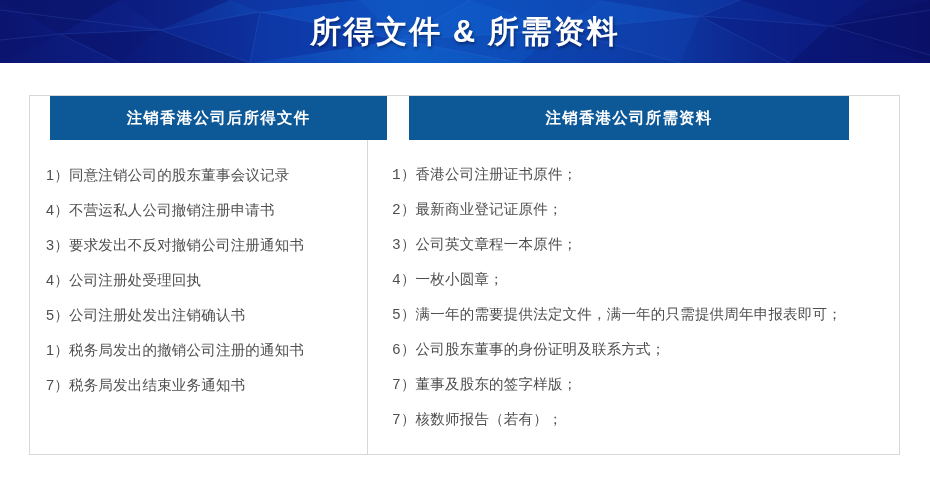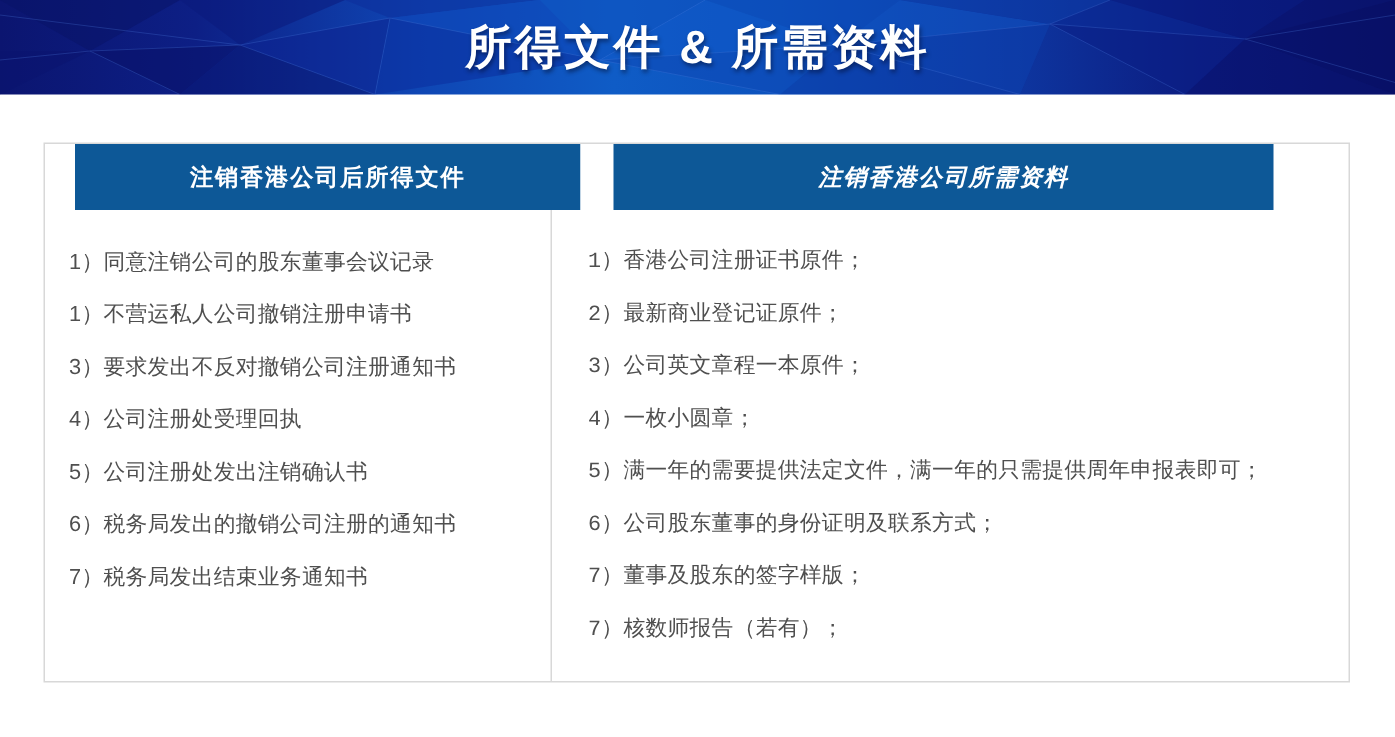--- a/index.html
+++ b/index.html
@@ -84,21 +84,21 @@
     display: flex;
     align-items: center;
     justify-content: center;
     box-sizing: border-box;
     height: 44px;
     white-space: nowrap;
     margin-left: 20px;
   }
   .th-left  { width: 337px; }
   .th-gap   { width: 2px; background: #ffffff; }
-  .th-right { width: 440px; font-style: italic; }
+  .th-right { width: 440px; }
 
   .table-body {
     display: flex;
     height: 314px;
     box-sizing: border-box;
   }
   .col {
     box-sizing: border-box;
     padding-top: 18px;
   }
@@ -165,25 +165,25 @@
   <div class="table-head">
     <div class="th th-left">注销香港公司后所得文件</div>
     <div class="th-gap"></div>
     <div class="th th-right">注销香港公司所需资料</div>
   </div>
 
   <div class="table-body">
 
     <div class="col col-left">
       <div class="li">1）同意注销公司的股东董事会议记录</div>
-      <div class="li">1）不营运私人公司撤销注册申请书</div>
+      <div class="li">4）不营运私人公司撤销注册申请书</div>
       <div class="li">3）要求发出不反对撤销公司注册通知书</div>
       <div class="li">4）公司注册处受理回执</div>
       <div class="li">5）公司注册处发出注销确认书</div>
-      <div class="li">6）税务局发出的撤销公司注册的通知书</div>
+      <div class="li">1）税务局发出的撤销公司注册的通知书</div>
       <div class="li">7）税务局发出结束业务通知书</div>
     </div>
 
     <div class="col col-right">
       <div class="li">1）香港公司注册证书原件；</div>
       <div class="li">2）最新商业登记证原件；</div>
       <div class="li">3）公司英文章程一本原件；</div>
       <div class="li">4）一枚小圆章；</div>
       <div class="li">5）满一年的需要提供法定文件，满一年的只需提供周年申报表即可；</div>
       <div class="li">6）公司股东董事的身份证明及联系方式；</div>

